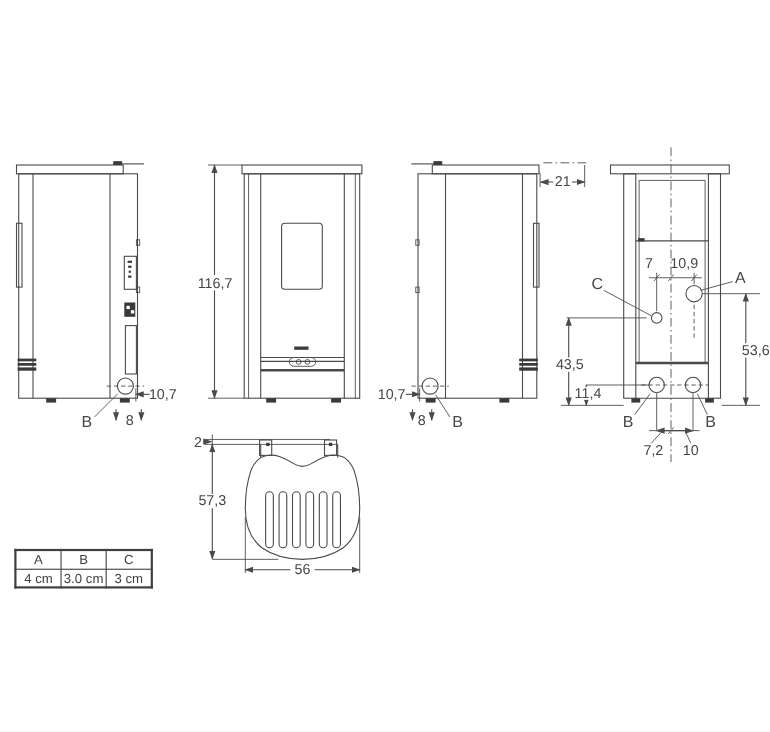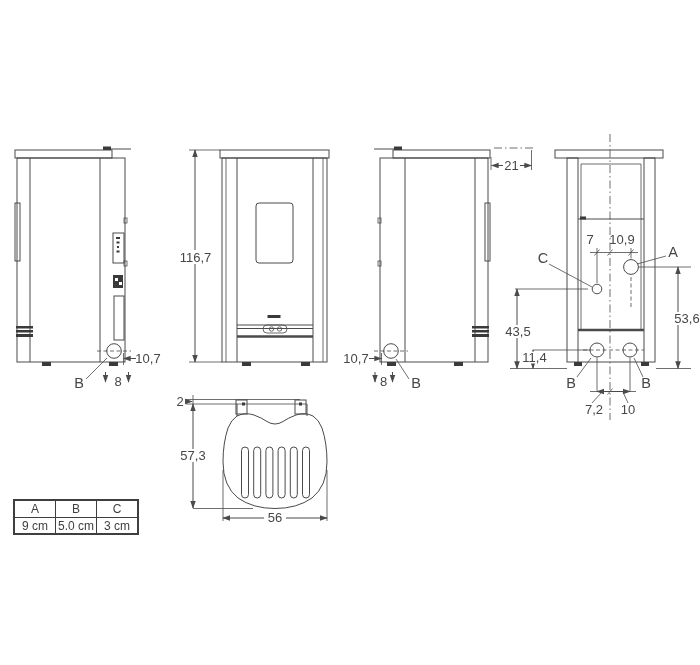--- a/index.html
+++ b/index.html
@@ -251,20 +251,20 @@
   
   <div class="dim-table">
     <table>
       <tbody>
           <tr class="hd">
         <td>A</td>
         <td>B</td>
         <td>C</td>
       </tr>
       <tr class="vl">
-        <td>9 cm</td>
-        <td>5.0 cm</td>
+        <td>4 cm</td>
+        <td>3.0 cm</td>
         <td>3 cm</td>
       </tr>
     </tbody>
       </table>
   </div>
 </div>
 
 </body></html>

